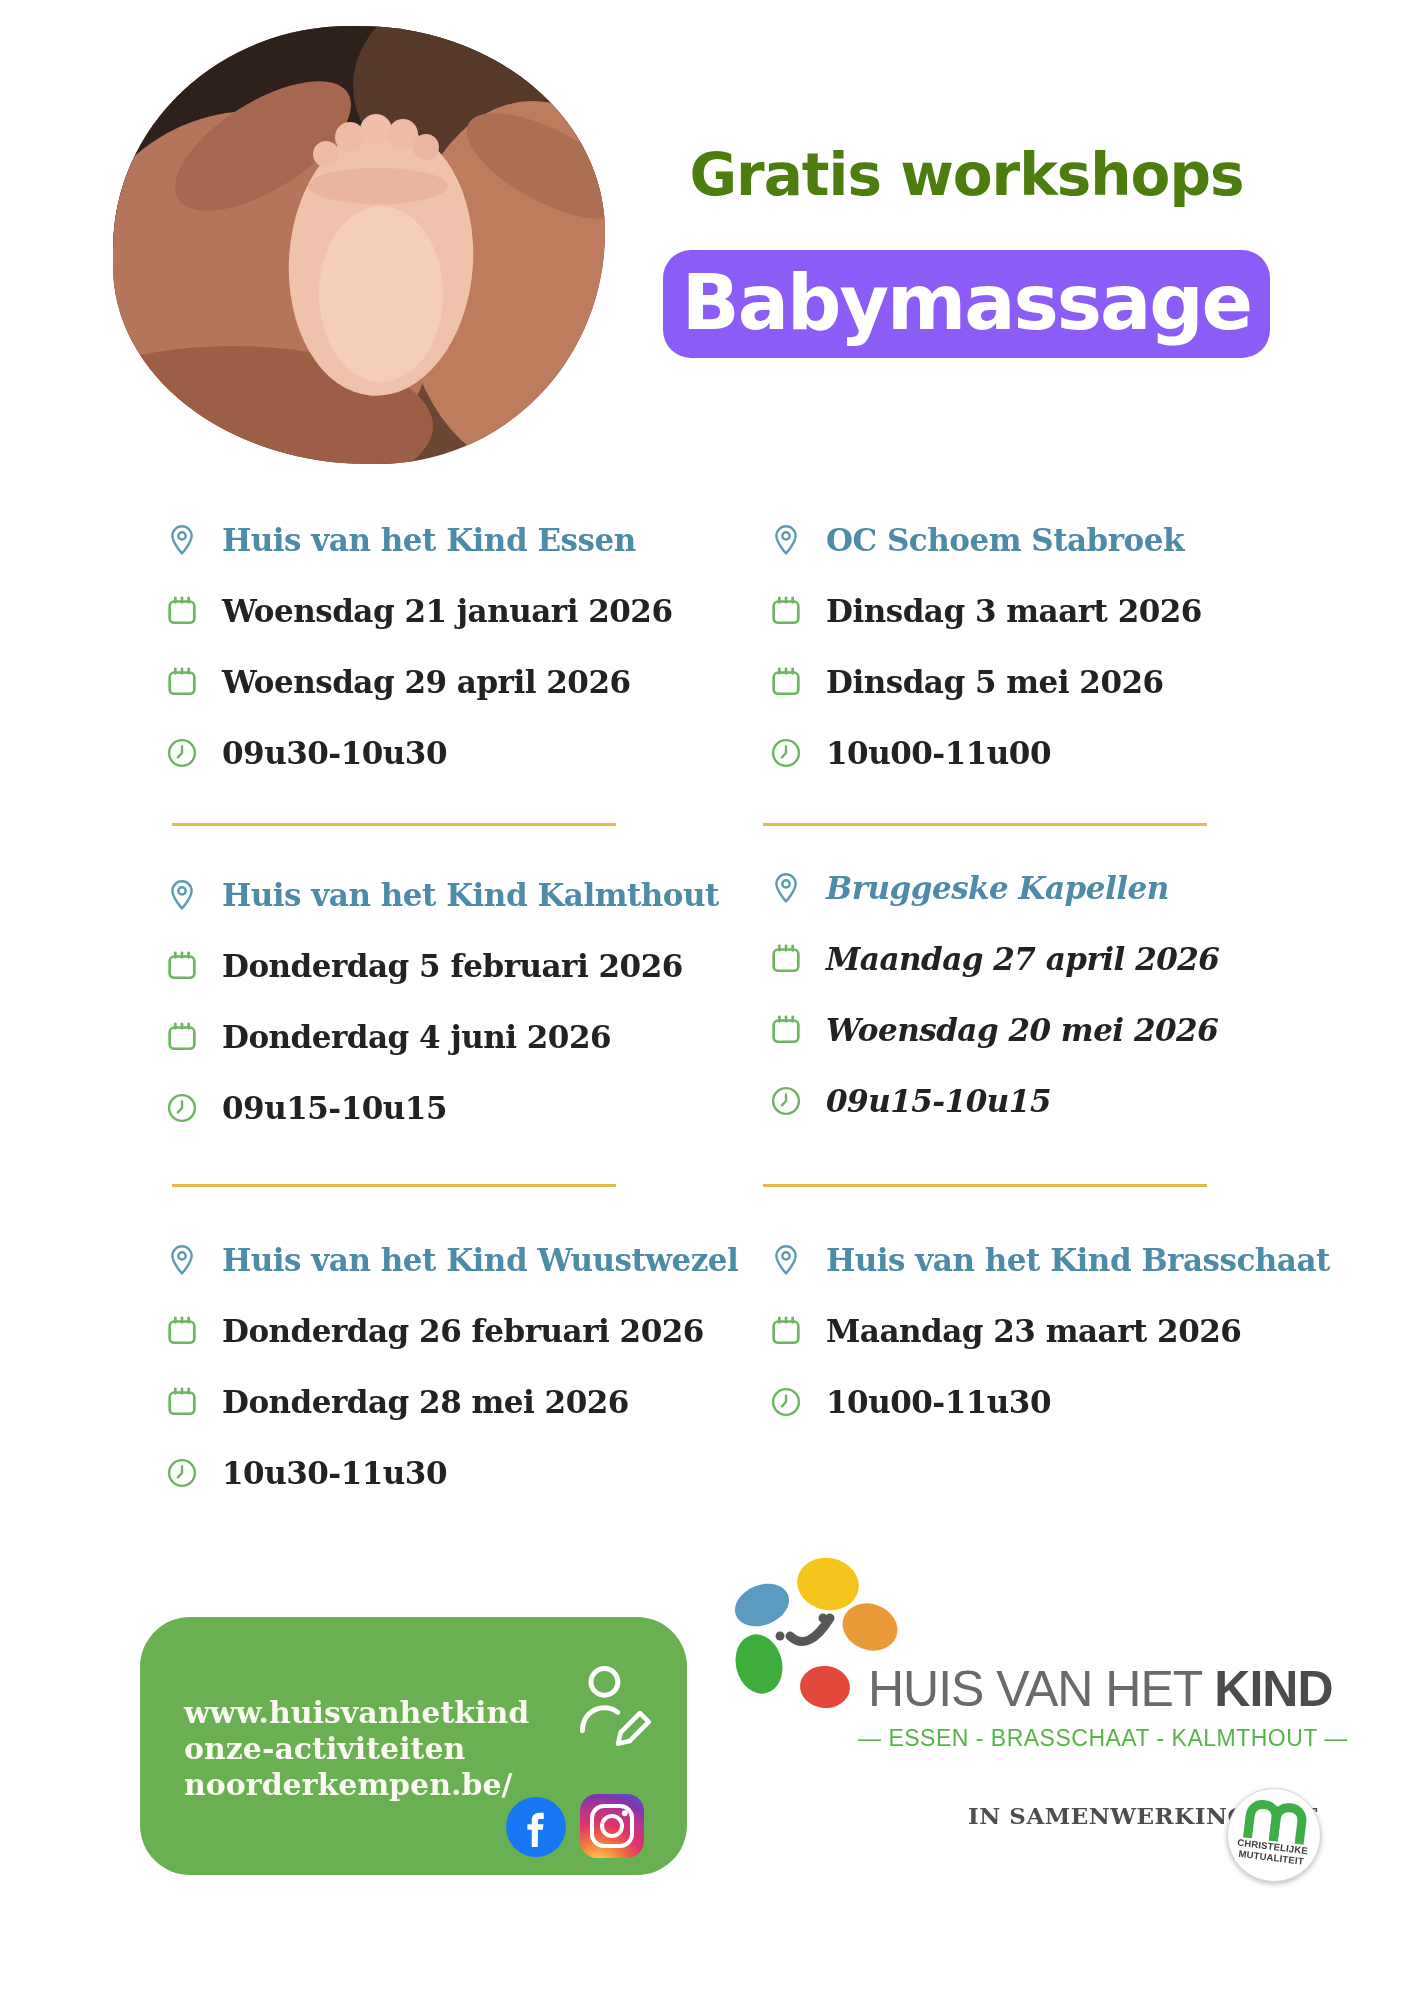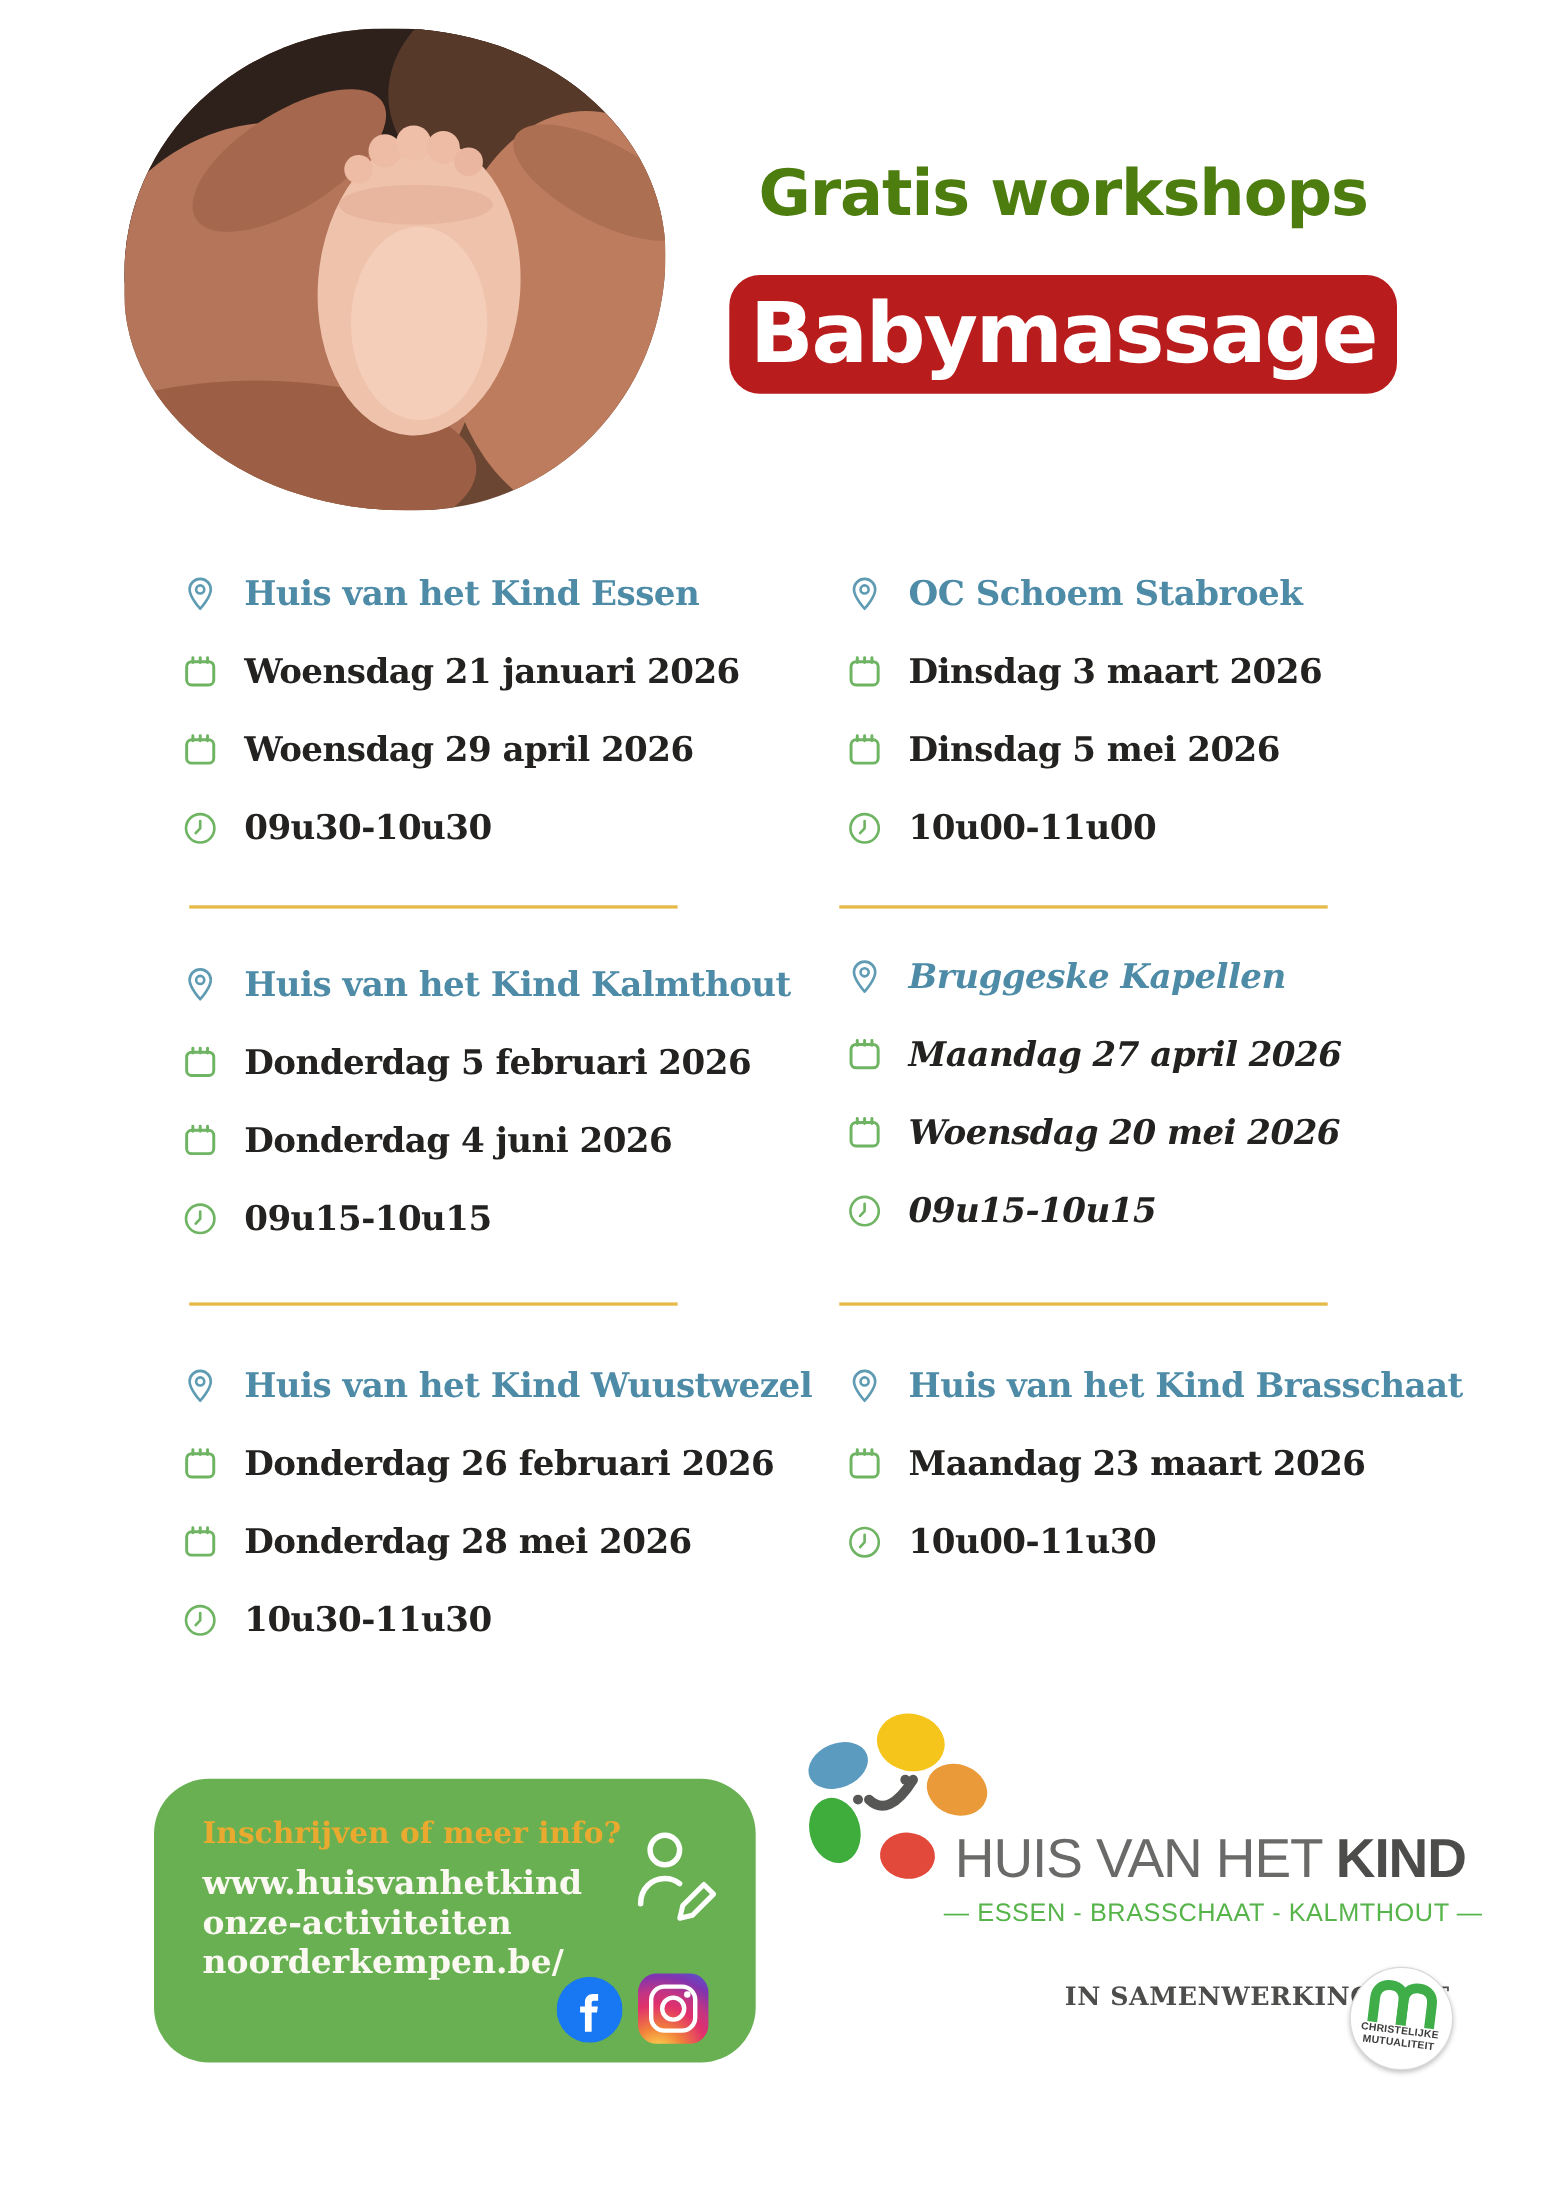--- a/index.html
+++ b/index.html
@@ -14,21 +14,21 @@
     overflow:hidden;
   }
   
   .hdr-title{
     position:absolute;left:663px;top:140px;width:607px;height:70px;
     text-align:center;font-family:"DejaVu Sans",sans-serif;font-weight:bold;
     font-size:58px;line-height:70px;color:#4d7c0f;letter-spacing:-1px;
   }
   .hdr-banner{
     position:absolute;left:663px;top:250px;width:607px;height:108px;
-    background:#b91c1c;border-radius:28px;
+    background:#8b5cf6;border-radius:28px;
     text-align:center;font-family:"DejaVu Sans",sans-serif;font-weight:bold;
     font-size:76px;line-height:106px;color:#ffffff;letter-spacing:-2px;
   }
   
   .sec{position:absolute;width:560px;}
   .row{display:flex;align-items:center;height:44px;margin-bottom:27px;}
   .row .ic{width:34px;height:34px;flex:0 0 34px;margin-right:23px;}
   .ic svg{width:34px;height:34px;display:block;}
   .loc-label{font-size:31px;font-weight:bold;color:#4D8BA7;letter-spacing:-0.5px;white-space:nowrap;}
   .date-label,.time-label{font-size:31px;font-weight:bold;color:#232220;letter-spacing:-0.5px;white-space:nowrap;}
@@ -330,21 +330,20 @@
         <span class="ic grn">
           <svg>
             <use href="#i-clock"></use>
           </svg>
         </span>
         <span class="time-label">10u00-11u30</span>
       </div>
   </div>
 
   <div class="info-box">
-    <div class="info-heading">Inschrijven of meer info?</div>
     <div class="info-url">
       <div>www.huisvanhetkind</div>
       <div>onze-activiteiten</div>
       <div>noorderkempen.be/</div>
     </div>
     <div class="person-icon">
       <svg viewBox="0 0 48 48">
         <circle cx="19" cy="13.5" r="7" fill="none" stroke="currentColor" stroke-width="2.6"></circle>
         <path d="M7.5 39c0-7.2 5.2-12 11.5-12 2.7 0 5.1.9 7 2.4" fill="none" stroke="currentColor" stroke-width="2.6" stroke-linecap="round"></path>
         <path d="M27.5 39.8l10-10 4.6 4.6-10 10-6 1.4z" fill="none" stroke="currentColor" stroke-width="2.4" stroke-linejoin="round"></path>

